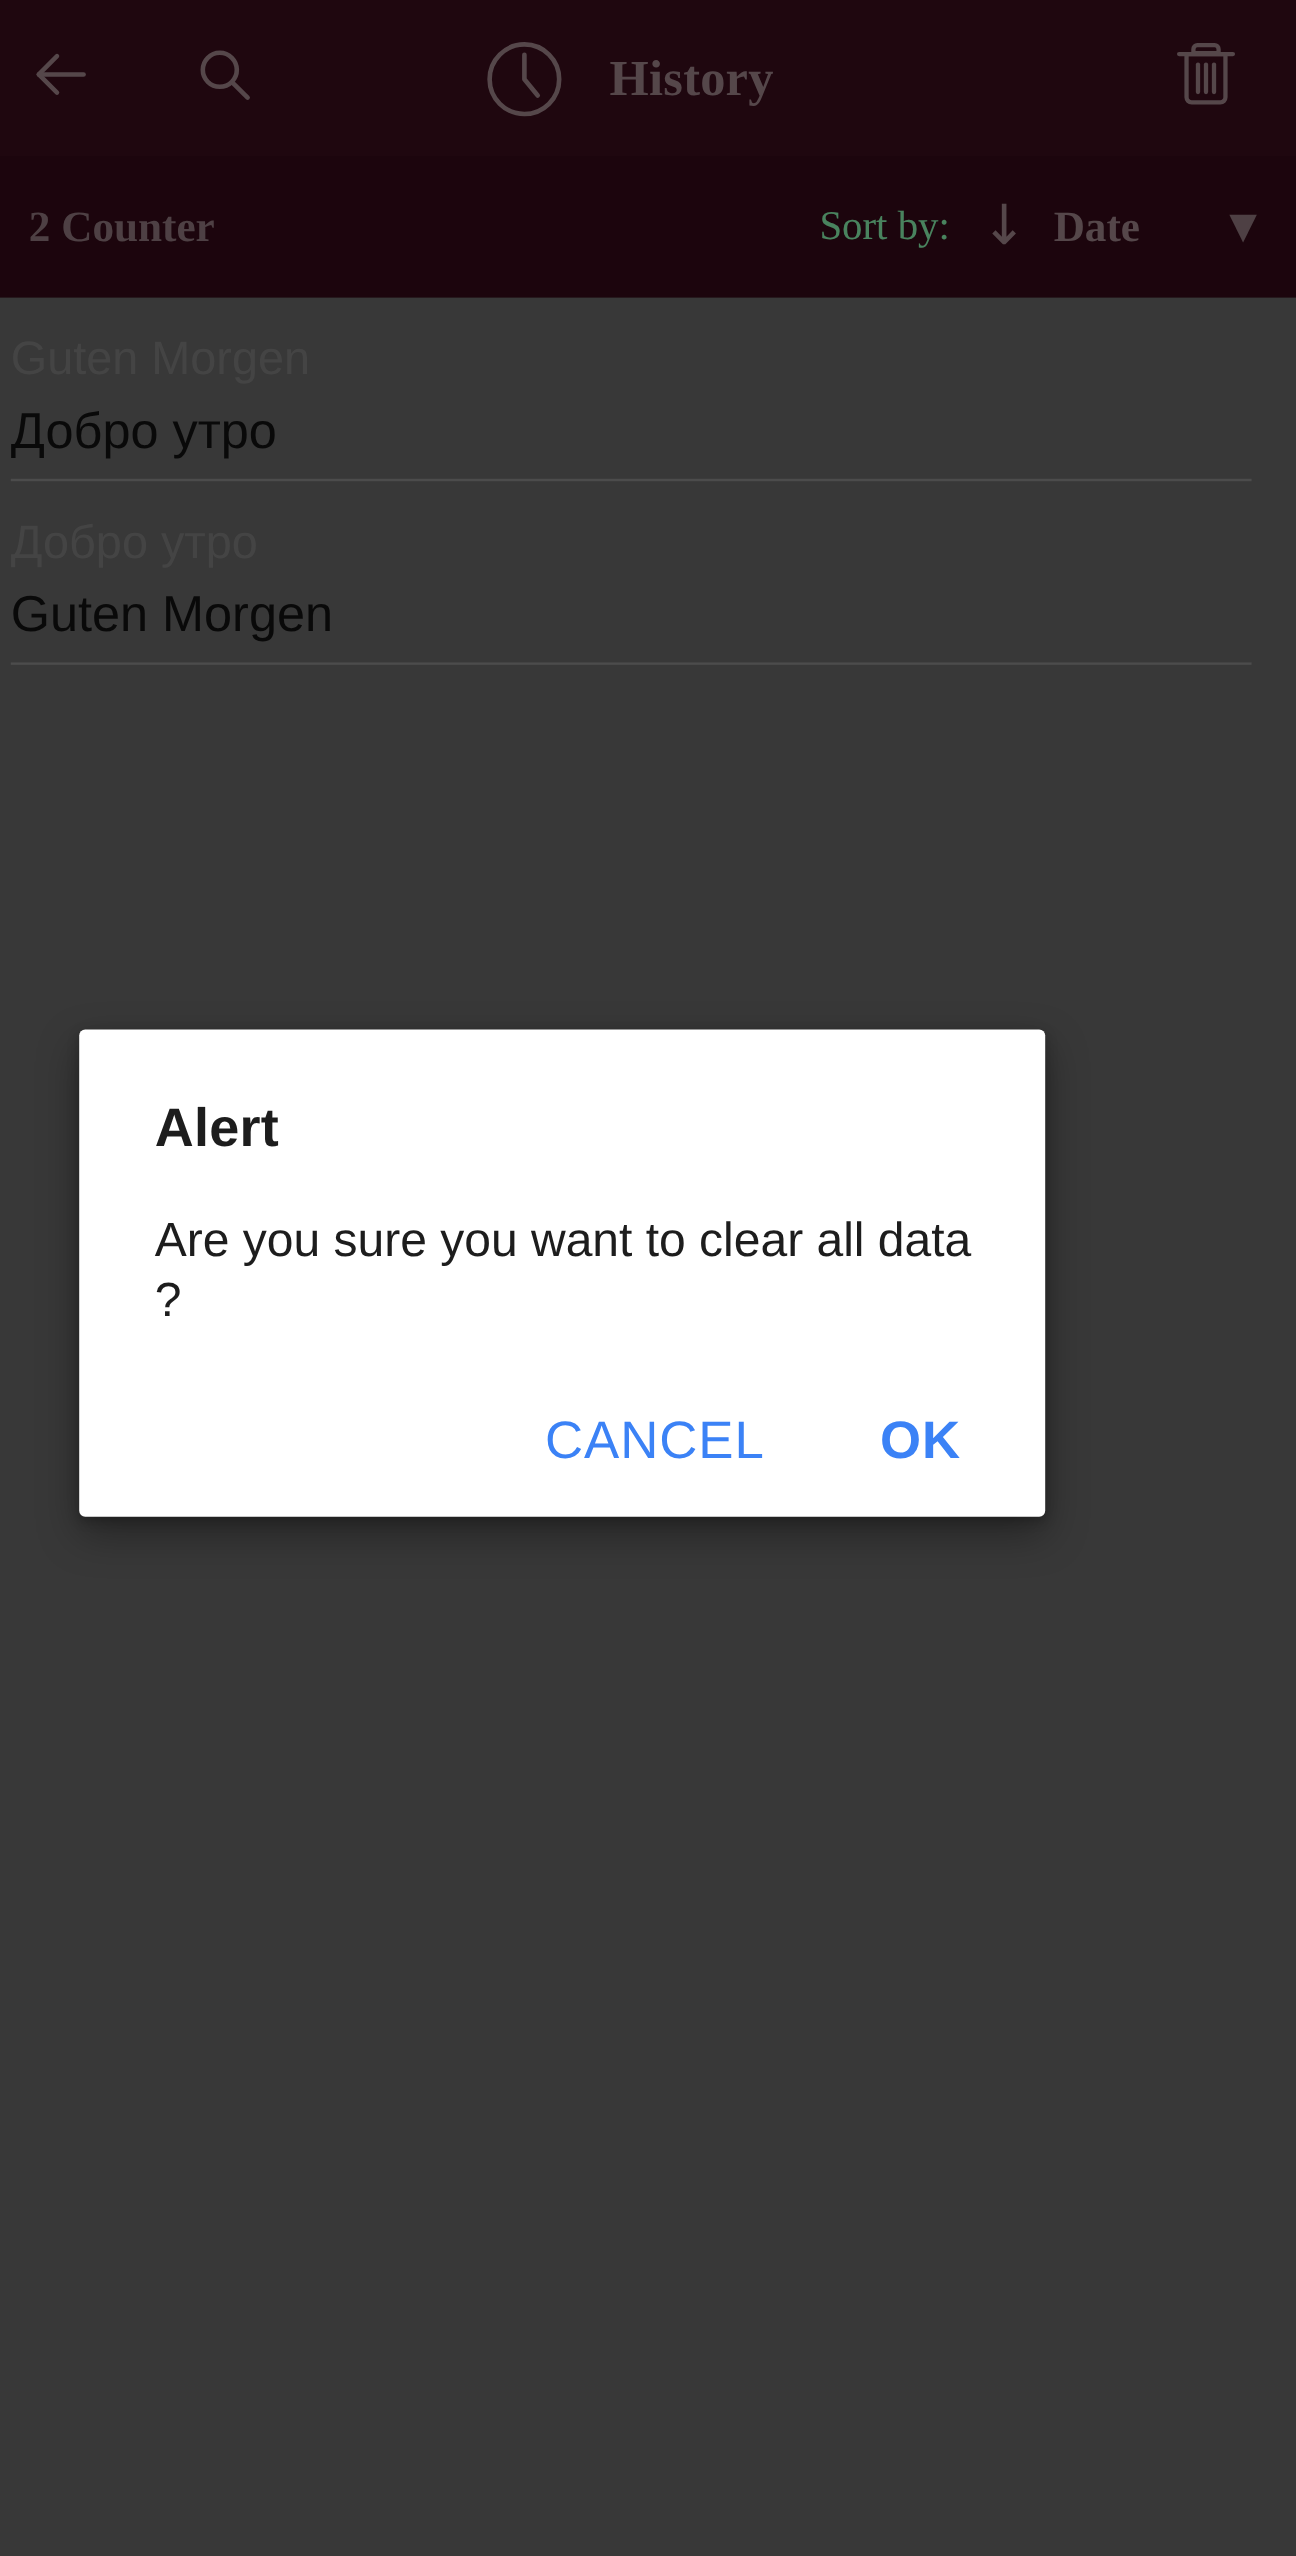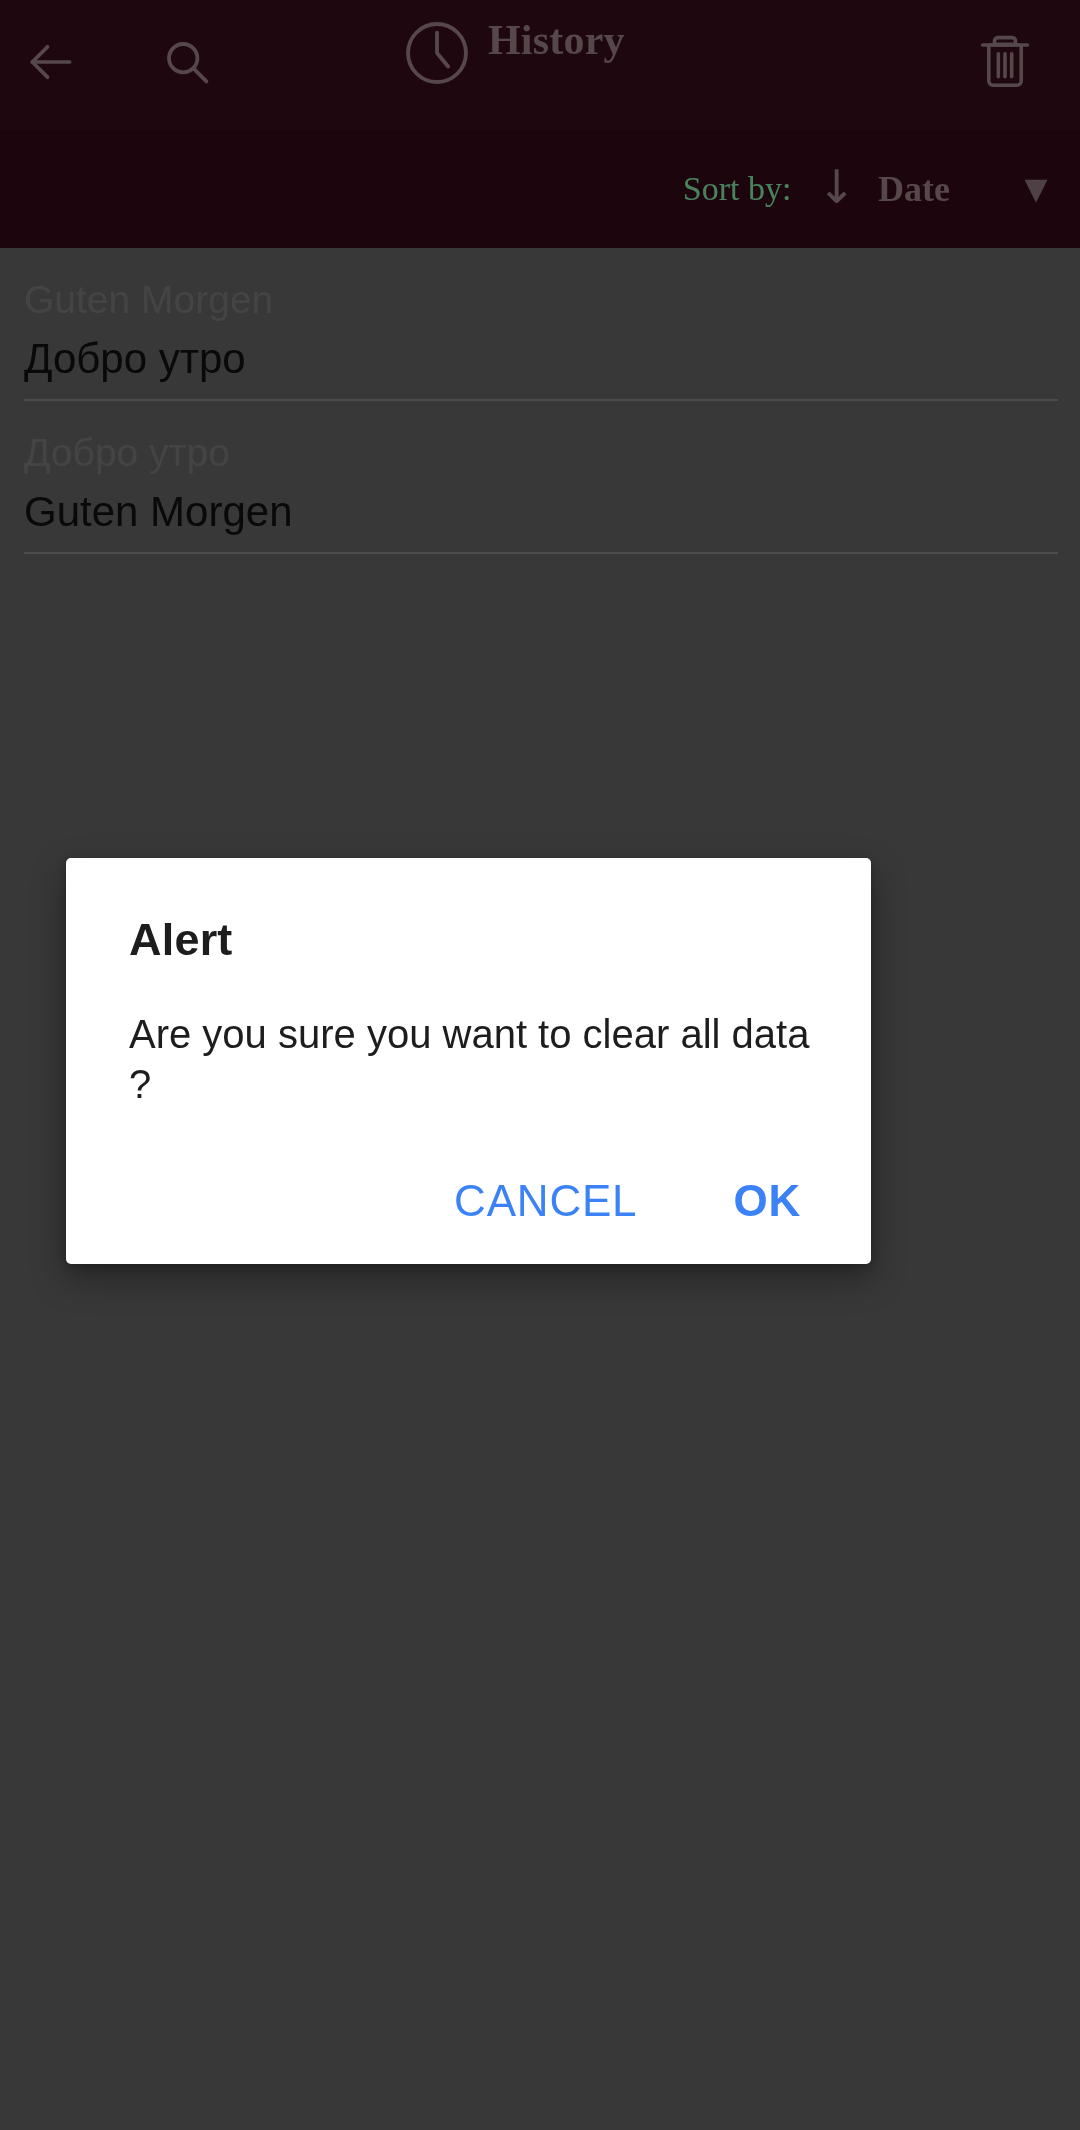--- a/index.html
+++ b/index.html
@@ -36,24 +36,25 @@
     align-items: center;
     justify-content: center;
   }
   #back-btn   { left: 10px;  top: 20px; width: 82px; height: 84px; }
   #search-btn { left: 146px; top: 20px; width: 82px; height: 84px; }
   #delete-btn { left: 962px; top: 14px; width: 86px; height: 94px; }
 
   .title-block {
     position: absolute;
     left: 400px;
-    top: 16px;
+    top: 1px;
     height: 130px;
     display: flex;
-    gap: 14px;
+    align-items: center;
+    gap: 34px;
   }
   .title-text {
     font-family: "Liberation Serif", serif;
     font-weight: bold;
     font-size: 42px;
     color: #9b8188;
     letter-spacing: 0.2px;
     white-space: nowrap;
   }
 
@@ -122,21 +123,21 @@
 
   
   .list {
     position: absolute;
     left: 0; top: 248px;
     width: 1080px;
     background: transparent;
   }
   .list-item {
     position: relative;
-    padding: 30px 24px 0 24px;
+    padding: 30px 24px 0 9px;
   }
   .item-source {
     font-family: "Liberation Sans", "DejaVu Sans", sans-serif;
     font-size: 39px;
     color: #7d7d7d;
     line-height: 1.15;
     white-space: nowrap;
     font-stretch: condensed;
   }
   .item-target {
@@ -262,20 +263,21 @@
             <path d="M5.2 6.3 h13.6 v15.1 a1.8 1.8 0 0 1 -1.8 1.8 H7 a1.8 1.8 0 0 1 -1.8 -1.8 z"></path>
             <line x1="9.2" y1="10" x2="9.2" y2="19.6"></line>
             <line x1="12" y1="10" x2="12" y2="19.6"></line>
             <line x1="14.8" y1="10" x2="14.8" y2="19.6"></line>
           </svg>
         </span>
       </div>
     </div>
 
     <div class="sortbar">
+      <span class="counter-text">2 Counter</span>
 
       <div class="sort-group">
         <span class="sort-label">Sort by:</span>
         <span class="sort-dir">↓</span>
         <span class="sort-value">Date</span>
         <span class="sort-caret">▼</span>
       </div>
     </div>
 
     <div class="list">

